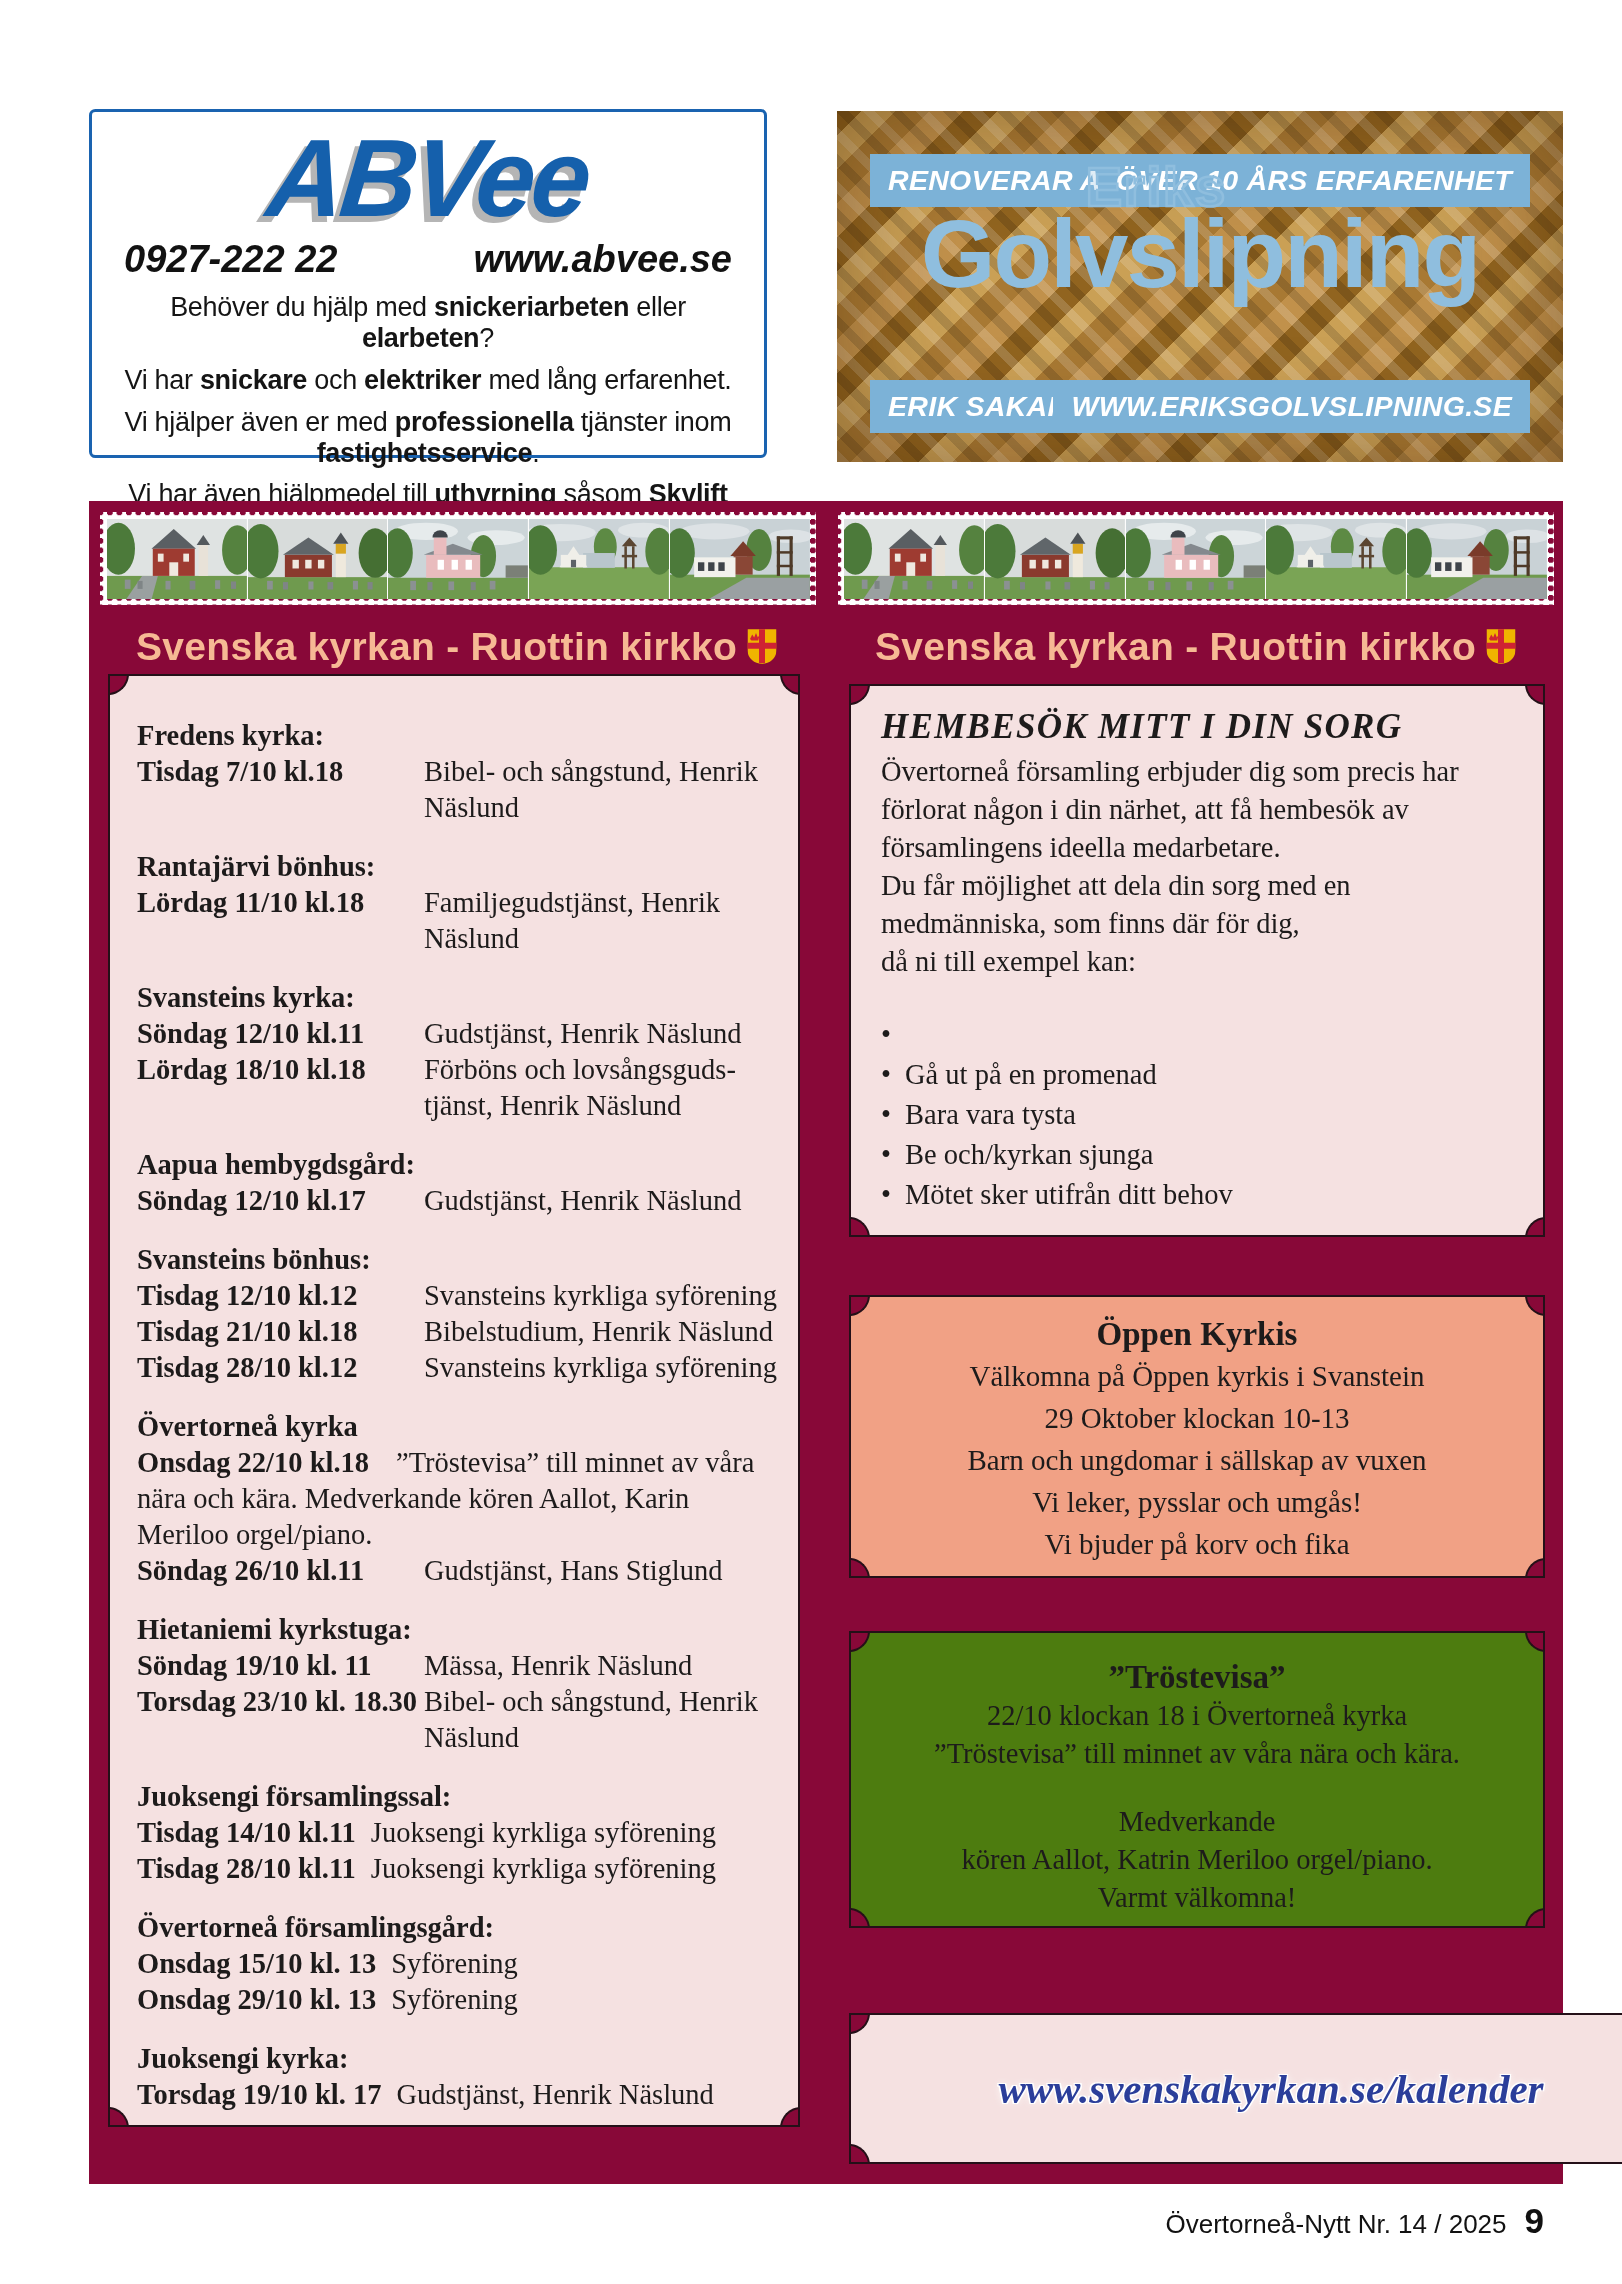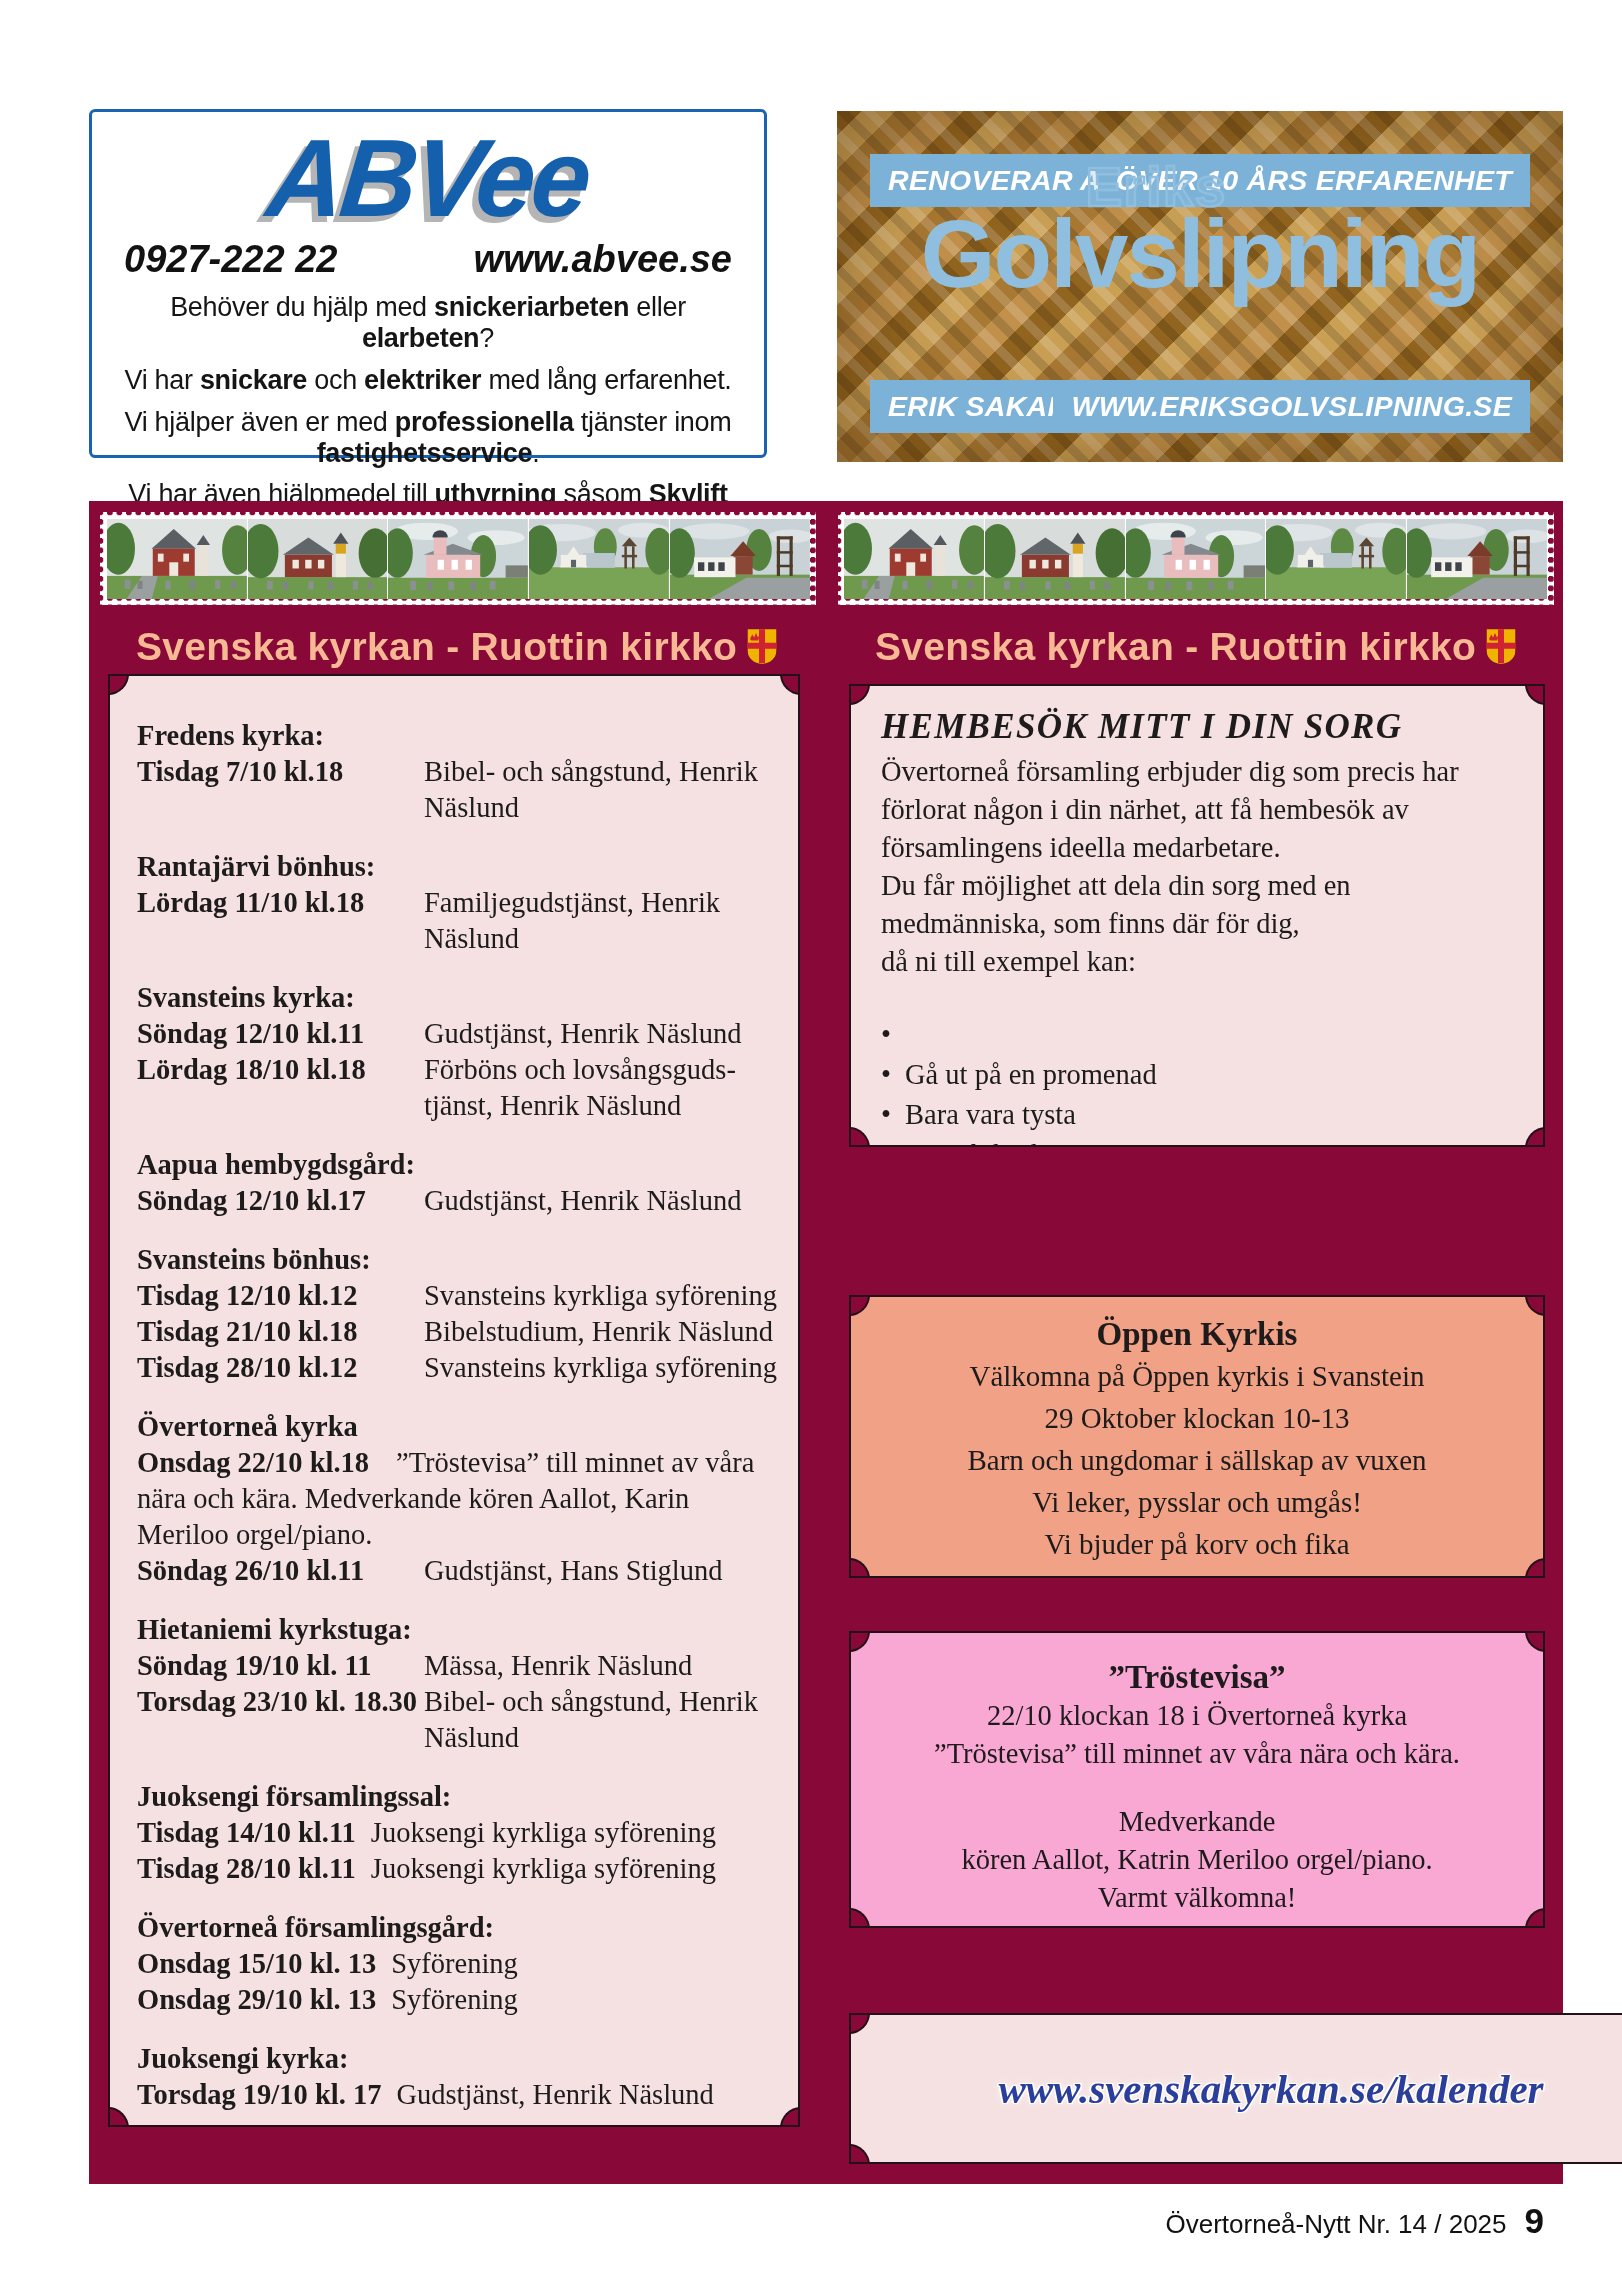--- a/index.html
+++ b/index.html
@@ -91,31 +91,31 @@
   .sec:first-child{margin-top:0;}
   .sec-h{font-weight:bold;}
   .ev{display:flex;align-items:flex-start;}
   .ev .when{font-weight:bold;flex:0 0 auto;min-width:287px;}
   .ev .what{flex:1 1 auto;}
   .ev.narrow .when{min-width:0;margin-right:15px;}
   .ev.para{display:block;}
   .ev.para .when{display:inline;min-width:0;margin-right:27px;}
   .ev.para .ptext{display:inline;}
   
-  .hembesok{left:21px;top:183px;width:696px;height:463px;background:#f5e1e1;
+  .hembesok{left:21px;top:183px;width:696px;height:553px;background:#f5e1e1;
     padding:19px 30px;font-size:28.5px;line-height:38px;overflow:hidden;}
   .hembesok-title{font-size:35px;font-weight:bold;font-style:italic;letter-spacing:1.3px;
     line-height:44px;margin-bottom:3.8px;}
   .bullets{margin-top:34px;}
   .bullet-row{display:flex;line-height:40px;}
   .bullet-row .dot{flex:0 0 auto;margin-right:14px;}
   .oppen{left:21px;top:794px;width:696px;height:283px;background:#f1a185;
     padding:16.5px 25px;font-size:29px;line-height:42px;text-align:center;overflow:hidden;}
   .oppen-title{font-size:33px;font-weight:bold;line-height:41px;}
-  .trost{left:21px;top:1130px;width:696px;height:297px;background:#f9a8d4;
+  .trost{left:21px;top:1130px;width:696px;height:297px;background:#4d7c0f;
     padding:25px 25px;font-size:28.5px;line-height:38px;text-align:center;overflow:hidden;}
   .trost-title{font-size:33px;font-weight:bold;line-height:39px;}
   .trost-group2{margin-top:30px;}
   .webbox{left:21px;top:1512px;width:844px;height:151px;background:#f5e1e1;
     display:flex;align-items:center;justify-content:center;overflow:hidden;}
   .weburl{
     font-size:41px;font-weight:bold;font-style:italic;color:#2b3e9a;
     text-shadow:1.3px 1.3px 0 #fff,-1.3px 1.3px 0 #fff,1.3px -1.3px 0 #fff,-1.3px -1.3px 0 #fff,0 0 9px #fff;
   }
   

